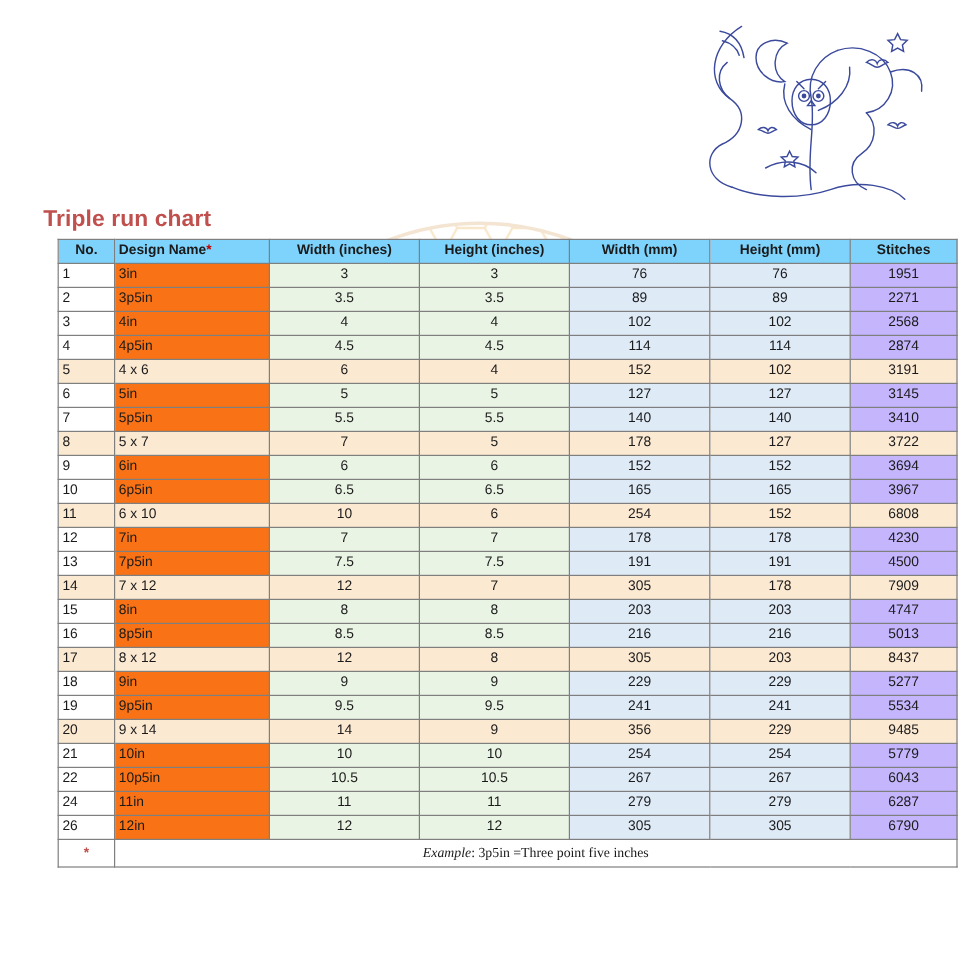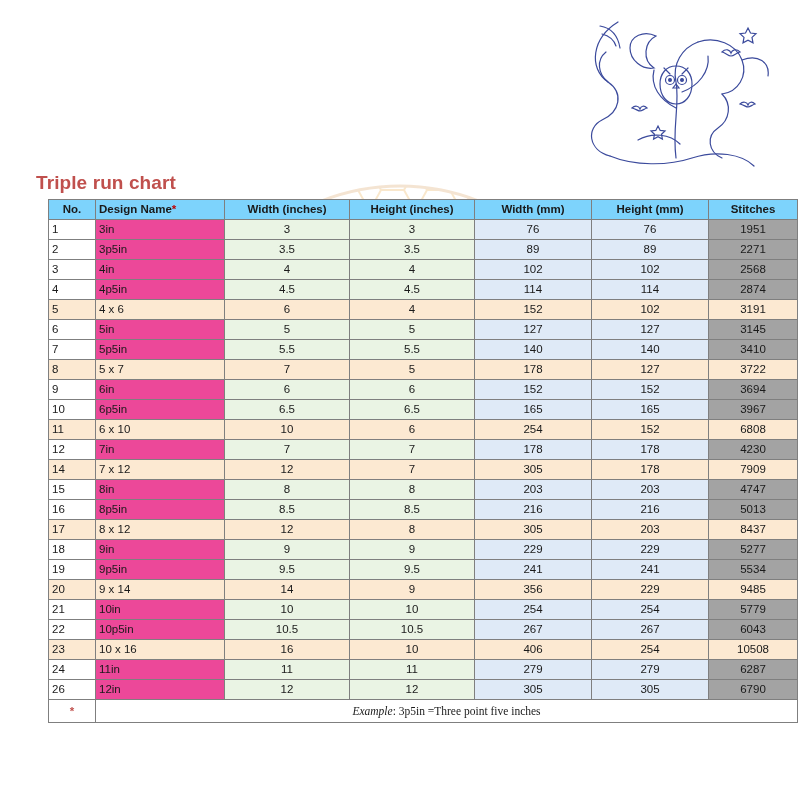--- a/index.html
+++ b/index.html
@@ -96,26 +96,26 @@
   }
   th.h-no        { width: 40px; }
   th.h-name      { width: 122px; text-align: left; padding-left: 6px; margin-top: 46px; }
   th.h-win       { width: 118px; }
   th.h-hin       { width: 118px; }
   th.h-wmm       { width: 110px; }
   th.h-hmm       { width: 110px; }
   th.h-st        { width: 82px; }
 
   td.c-no   { text-align: left;  padding-left: 5px; background: #ffffff; }
-  td.c-name { text-align: left;  padding-left: 5px; background: #ec4899; }
+  td.c-name { text-align: left;  padding-left: 5px; background: #f97316; }
   td.c-win  { text-align: center; background: #eaf4e4; }
   td.c-hin  { text-align: center; background: #eaf4e4; }
   td.c-wmm  { text-align: center; background: #dfeaf7; }
   td.c-hmm  { text-align: center; background: #dfeaf7; }
-  td.c-st   { text-align: center; background: #a3a3a3; }
+  td.c-st   { text-align: center; background: #c4b5fd; }
 
   tr.hl td { background: #fce9d2 !important; }
 
   tr.footer-row td {
     background: #ffffff;
     height: 22px;
   }
   td.f-star {
     text-align: center;
     color: #c0504d;
@@ -320,20 +320,29 @@
         </tr>
         <tr>
           <td class="c-no">12</td>
           <td class="c-name">7in</td>
           <td class="c-win">7</td>
           <td class="c-hin">7</td>
           <td class="c-wmm">178</td>
           <td class="c-hmm">178</td>
           <td class="c-st">4230</td>
         </tr>
+        <tr>
+          <td class="c-no">13</td>
+          <td class="c-name">7p5in</td>
+          <td class="c-win">7.5</td>
+          <td class="c-hin">7.5</td>
+          <td class="c-wmm">191</td>
+          <td class="c-hmm">191</td>
+          <td class="c-st">4500</td>
+        </tr>
         <tr class="hl">
           <td class="c-no">14</td>
           <td class="c-name">7 x 12</td>
           <td class="c-win">12</td>
           <td class="c-hin">7</td>
           <td class="c-wmm">305</td>
           <td class="c-hmm">178</td>
           <td class="c-st">7909</td>
         </tr>
         <tr>
@@ -400,29 +409,20 @@
           <td class="c-st">5779</td>
         </tr>
         <tr>
           <td class="c-no">22</td>
           <td class="c-name">10p5in</td>
           <td class="c-win">10.5</td>
           <td class="c-hin">10.5</td>
           <td class="c-wmm">267</td>
           <td class="c-hmm">267</td>
           <td class="c-st">6043</td>
-        </tr>
-        <tr class="hl">
-          <td class="c-no">23</td>
-          <td class="c-name">10 x 16</td>
-          <td class="c-win">16</td>
-          <td class="c-hin">10</td>
-          <td class="c-wmm">406</td>
-          <td class="c-hmm">254</td>
-          <td class="c-st">10508</td>
         </tr>
         <tr>
           <td class="c-no">24</td>
           <td class="c-name">11in</td>
           <td class="c-win">11</td>
           <td class="c-hin">11</td>
           <td class="c-wmm">279</td>
           <td class="c-hmm">279</td>
           <td class="c-st">6287</td>
         </tr>

